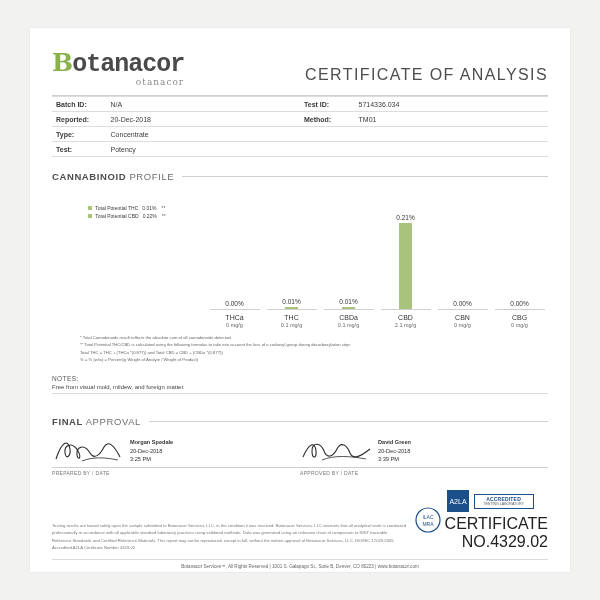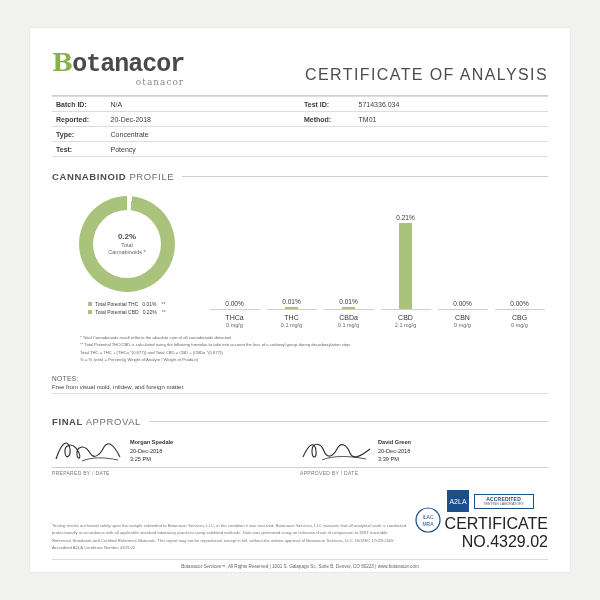--- a/index.html
+++ b/index.html
@@ -424,29 +424,20 @@
     </table>
 
     <div class="section-head">
       <div class="t1"><b>CANNABINOID</b><span> PROFILE</span></div>
       <div class="line"></div>
     </div>
 
     <div class="panel">
 
       <div class="donut-wrap">
-        <div class="donut">
-          <div class="donut-center">
-            <div class="donut-pct">0.2%</div>
-            <div class="donut-lbl">
-              <span>Total</span><br>
-              <span>Cannabinoids *</span>
-            </div>
-          </div>
-        </div>
         <div class="legend">
           <div class="legend-row">
             <span class="legend-sq"></span>
             <span>Total Potential THC</span>
             <span class="legend-val">0.01%</span>
             <span class="legend-star">**</span>
           </div>
           <div class="legend-row">
             <span class="legend-sq"></span>
             <span>Total Potential CBD</span>

